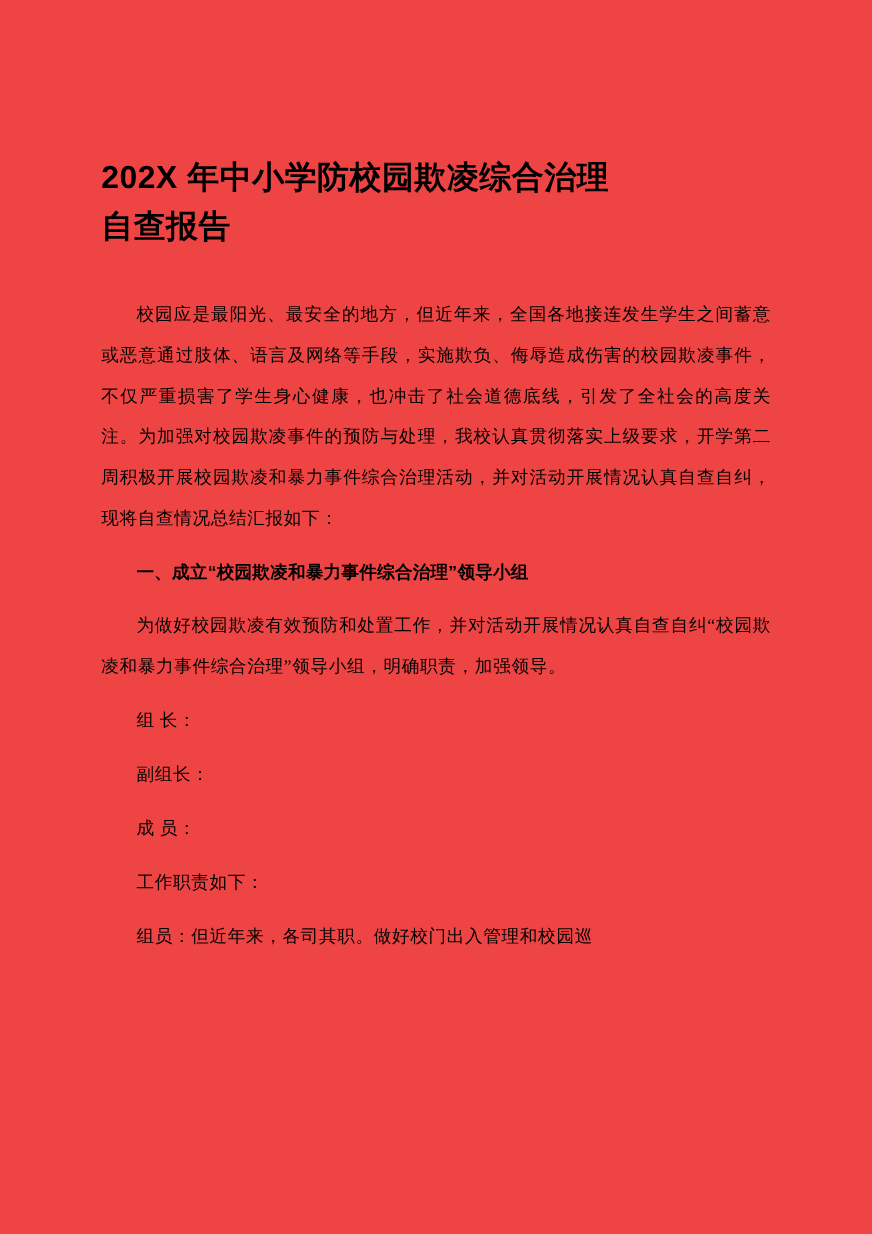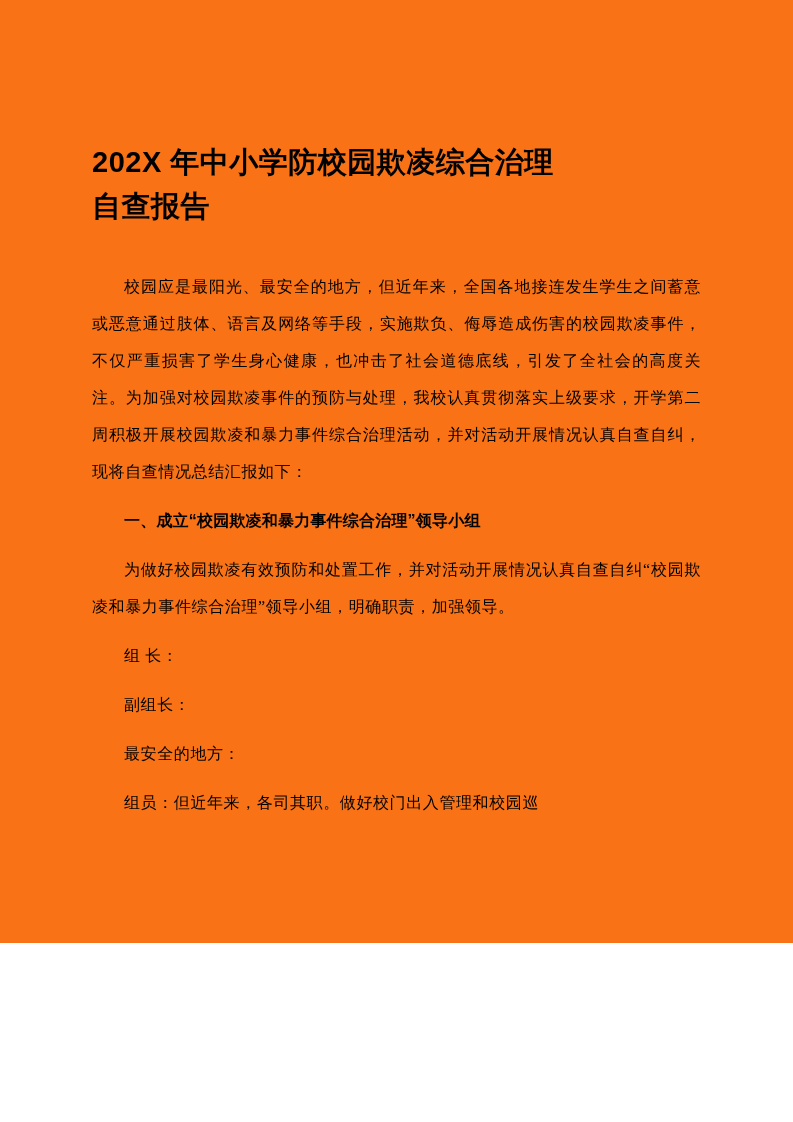--- a/index.html
+++ b/index.html
@@ -10,23 +10,23 @@
   body {
     width: 793px;
     height: 1122px;
     font-family: "Liberation Serif", "DejaVu Serif", serif;
     color: #000000;
     overflow: hidden;
   }
   .page {
     box-sizing: border-box;
     width: 793px;
-    height: 943px;
+    height: 1122px;
     padding: 140px 92px 60px 92px;
-    background: #f97316;
+    background: #ef4444;
   }
   .doc-title {
     font-family: "Liberation Sans", "DejaVu Sans", sans-serif;
     font-weight: bold;
     font-size: 29px;
     line-height: 44px;
     letter-spacing: 0.5px;
     margin: 0 0 40px 0;
     text-align: left;
   }
@@ -61,20 +61,21 @@
   <p class="para">校园应是最阳光、最安全的地方，但近年来，全国各地接连发生学生之间蓄意或恶意通过肢体、语言及网络等手段，实施欺负、侮辱造成伤害的校园欺凌事件，不仅严重损害了学生身心健康，也冲击了社会道德底线，引发了全社会的高度关注。为加强对校园欺凌事件的预防与处理，我校认真贯彻落实上级要求，开学第二周积极开展校园欺凌和暴力事件综合治理活动，并对活动开展情况认真自查自纠，现将自查情况总结汇报如下：</p>
 
   <p class="para heading">一、成立“校园欺凌和暴力事件综合治理”领导小组</p>
 
   <p class="para">为做好校园欺凌有效预防和处置工作，并对活动开展情况认真自查自纠“校园欺凌和暴力事件综合治理”领导小组，明确职责，加强领导。</p>
 
   <p class="para short">组 长：</p>
 
   <p class="para short">副组长：</p>
 
+  <p class="para short">成 员：</p>
 
-  <p class="para short">最安全的地方：</p>
+  <p class="para short">工作职责如下：</p>
 
 
 
   <p class="para">组员：但近年来，各司其职。做好校门出入管理和校园巡</p>
 
 </div>
 
 </body></html>

